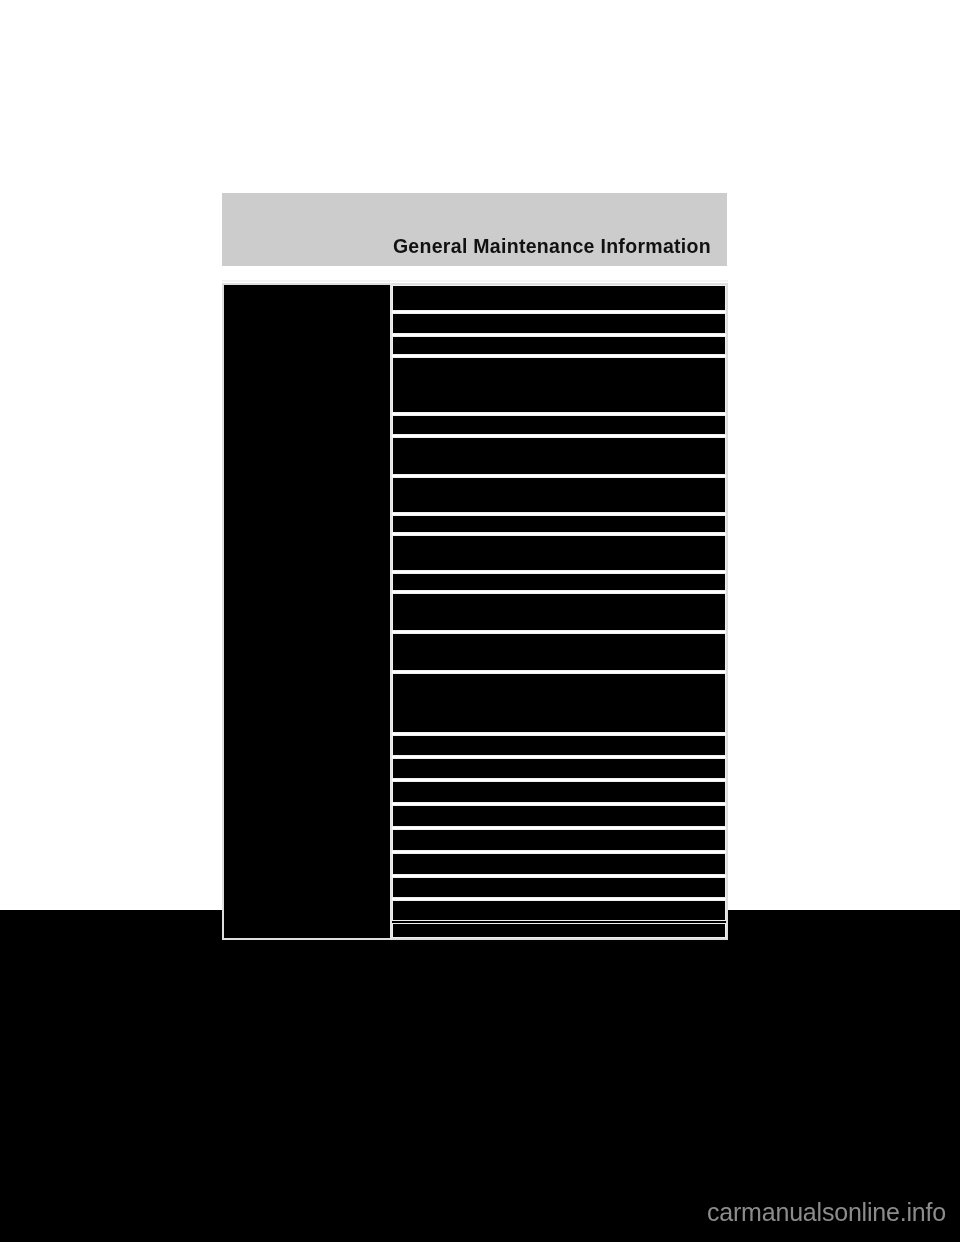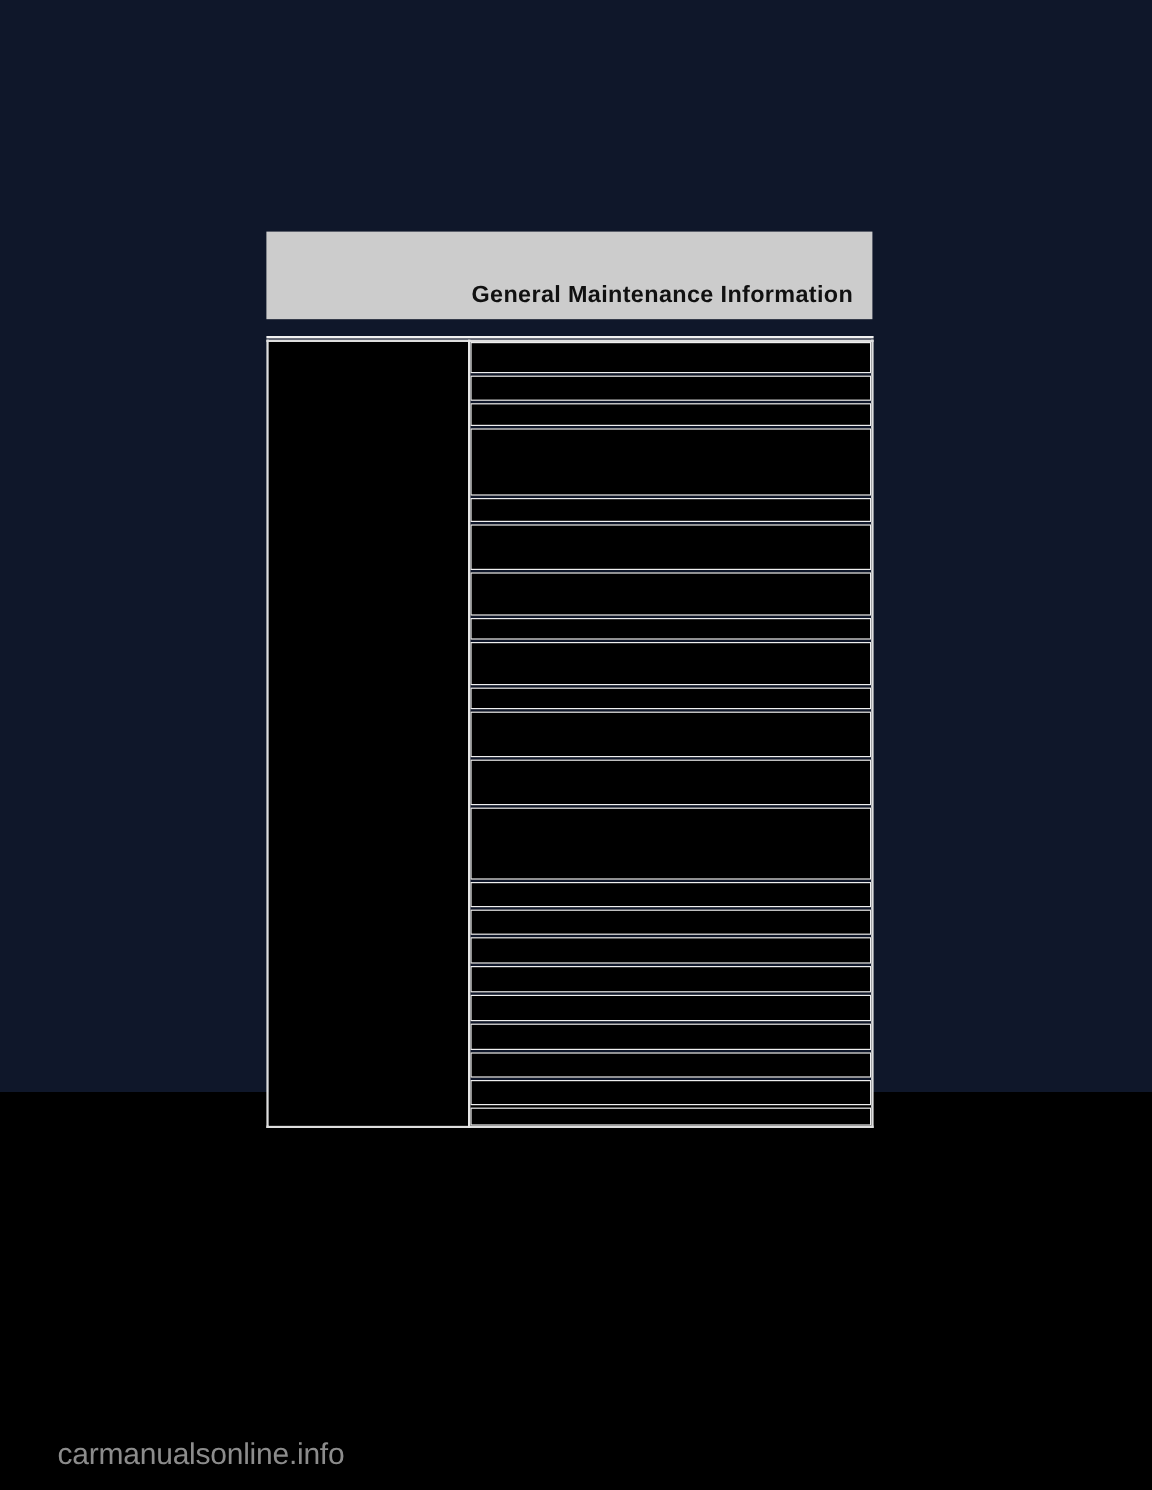--- a/index.html
+++ b/index.html
@@ -16,21 +16,21 @@
     font-family: "Liberation Sans", sans-serif;
     -webkit-font-smoothing: antialiased;
   }
 
   
   #page {
     position: absolute;
     left: 0; top: 0;
     width: 960px;
     height: 910px;
-    background: #0f172a;
+    background: #ffffff;
   }
 
   
   #header-banner {
     position: absolute;
     left: 222px;
     top: 193px;
     width: 505px;
     height: 73px;
     background: #cccccc;
@@ -127,29 +127,28 @@
     white-space: pre-line;
     font-family: "Liberation Sans", sans-serif;
   }
 
   
   #watermark {
     position: absolute;
     left: 0;
     top: 1198px;
     width: 960px;
-    text-align: left;
+    text-align: right;
     padding-right: 14px;
     box-sizing: border-box;
     color: #8c8c8c;
     font-size: 25px;
     letter-spacing: -0.2px;
     font-family: "Liberation Sans", sans-serif;
     white-space: nowrap;
-    padding-left: 48px;
   }
 </style>
 </head>
 <body>
 
 <div id="page">
 
   <div id="header-banner">
     <div id="header-title">General Maintenance Information</div>
   </div>

